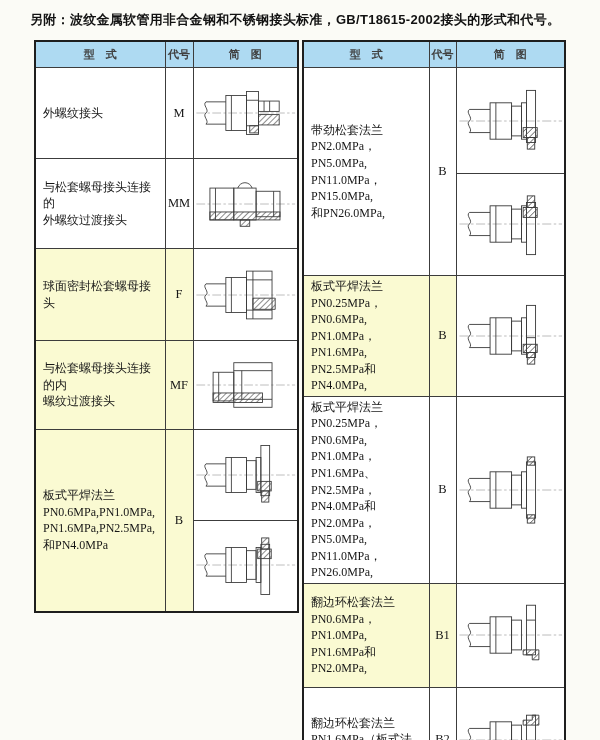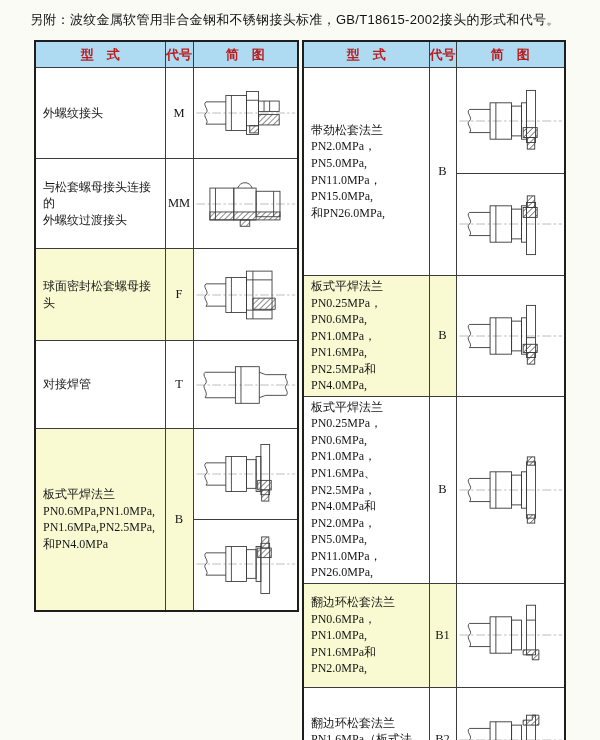--- a/index.html
+++ b/index.html
@@ -3,33 +3,33 @@
 <meta charset="utf-8">
 <style>
   html,body{margin:0;padding:0}
   body{
     width:600px;height:740px;position:relative;overflow:hidden;
     background:#fbfbf6;
     font-family:"Liberation Sans", sans-serif;
   }
   .title{
     position:absolute;left:30px;top:11px;width:545px;
-    font-size:13px;font-weight:normal;color:#121212;letter-spacing:.3px;
+    font-size:13px;font-weight:bold;color:#121212;letter-spacing:.3px;
   }
   .tblwrap{position:absolute;top:40px}
   .tblwrap.left{left:34px;width:263px}
   .tblwrap.right{left:302px;width:262px}
   table{
     border-collapse:collapse;width:100%;table-layout:fixed;
     border:2px solid #1e1e1e;background:#fff;
   }
   td,th{border:1px solid #3c3c3c;padding:0;overflow:hidden}
   th{
     background:var(--header-bg,#aedaf2);
-    font-size:13px;font-weight:bold;color:#b91c1c;height:25px;
+    font-size:11px;font-weight:bold;color:#404040;height:25px;
   }
   td.type{
     font-family:"Liberation Serif", serif;
     font-size:12px;line-height:1.38;color:#161616;
     padding:2px 3px 2px 7px;white-space:pre-line;
     vertical-align:middle;text-align:left;background:#fff;margin-top:31px;
   }
   td.code{
     font-family:"Liberation Serif", serif;
     font-size:12.5px;color:#161616;text-align:center;
@@ -140,41 +140,41 @@
                   <rect x="66" y="12" width="32" height="60"></rect>
                   <line x1="66" y1="23" x2="98" y2="23"></line>
                   <line x1="66" y1="61" x2="98" y2="61"></line>
                   <line x1="74" y1="12" x2="74" y2="72"></line>
                   <path d="M74,46 h28 v14 h-28 z" fill="url(#hp1)"></path>
                 </g>
               </svg>
             </div>
           </td>
     </tr>
-    <tr style="height:88px">
-      <td class="type">对接焊管</td>
-      <td class="code">T</td>
-      <td class="diag">
-            <div class="dbox" style="height:84px">
-              <svg viewBox="0 0 130 84" preserveAspectRatio="xMidYMid meet">
-                <defs>
-                  <pattern id="hp4" width="5" height="5" patternUnits="userSpaceOnUse" patternTransform="rotate(45)">
-                    <line x1="0" y1="0" x2="0" y2="5" stroke="#4a4a4a" stroke-width="1.6"></line>
-                  </pattern>
-                </defs>
-                <line x1="3" y1="42" x2="127" y2="42" stroke="#8a8a8a" stroke-width="0.7" stroke-dasharray="11,3,3,3"></line>
-                <g fill="none" stroke="#3a3a3a" stroke-width="1.1">
-                  <path d="M14,26c-5,4 5,10 0,15c-5,4 5,10 0,17"></path>
-                  <line x1="14" y1="26" x2="52" y2="26"></line>
-                  <line x1="14" y1="58" x2="52" y2="58"></line>
-                  <rect x="52" y="19" width="30" height="46"></rect>
-                  <line x1="59" y1="19" x2="59" y2="65"></line>
-                  <path d="M82,26l8,3 26,0"></path>
-                  <path d="M82,58l8,-3 26,0"></path>
-                  <path d="M116,29c-4,4 4,8 0,13c-4,4 4,8 0,13"></path>
+    <tr style="height:89px">
+      <td class="type hl">与松套螺母接头连接的内
+螺纹过渡接头</td>
+      <td class="code hl">MF</td>
+      <td class="diag">
+            <div class="dbox" style="height:85px">
+              <svg viewBox="0 0 130 84" preserveAspectRatio="xMidYMid meet">
+                <defs>
+                  <pattern id="hp3" width="5" height="5" patternUnits="userSpaceOnUse" patternTransform="rotate(45)">
+                    <line x1="0" y1="0" x2="0" y2="5" stroke="#4a4a4a" stroke-width="1.6"></line>
+                  </pattern>
+                </defs>
+                <line x1="3" y1="42" x2="127" y2="42" stroke="#8a8a8a" stroke-width="0.7" stroke-dasharray="11,3,3,3"></line>
+                <g fill="none" stroke="#3a3a3a" stroke-width="1.1">
+                  <rect x="24" y="26" width="26" height="36"></rect>
+                  <line x1="31" y1="26" x2="31" y2="62"></line>
+                  <rect x="50" y="14" width="48" height="56"></rect>
+                  <line x1="50" y1="24" x2="98" y2="24"></line>
+                  <line x1="50" y1="60" x2="98" y2="60"></line>
+                  <line x1="60" y1="24" x2="60" y2="60"></line>
+                  <rect x="24" y="52" width="62" height="12" fill="url(#hp3)"></rect>
                 </g>
               </svg>
             </div>
           </td>
     </tr>
     <tr style="height:182px">
       <td class="type hl">板式平焊法兰
 PN0.6MPa,PN1.0MPa,
 PN1.6MPa,PN2.5MPa,
 和PN4.0MPa</td>

